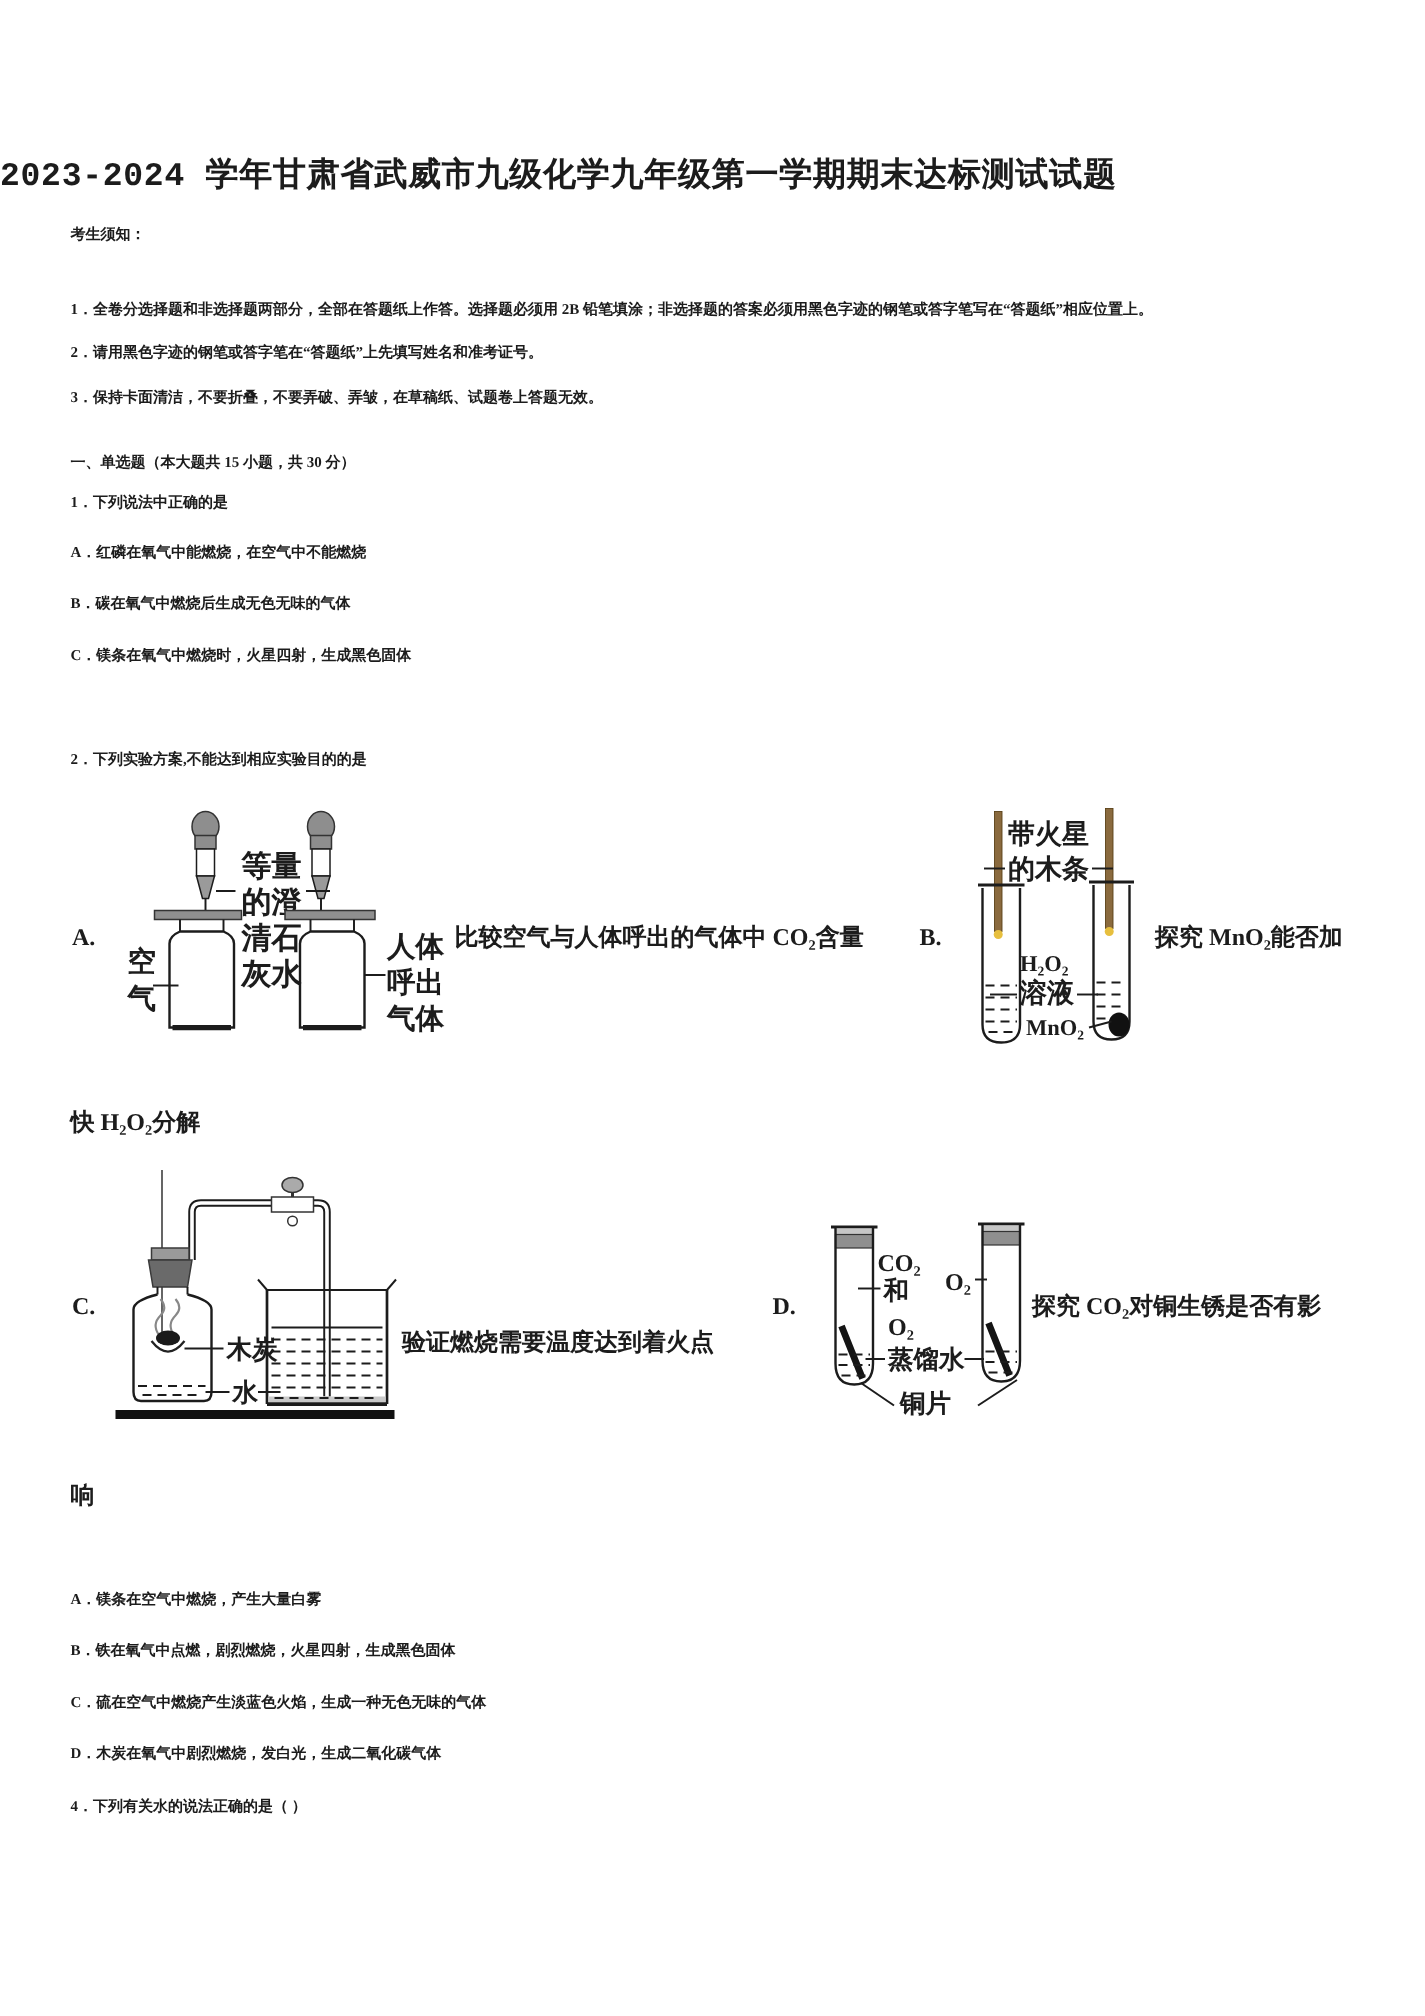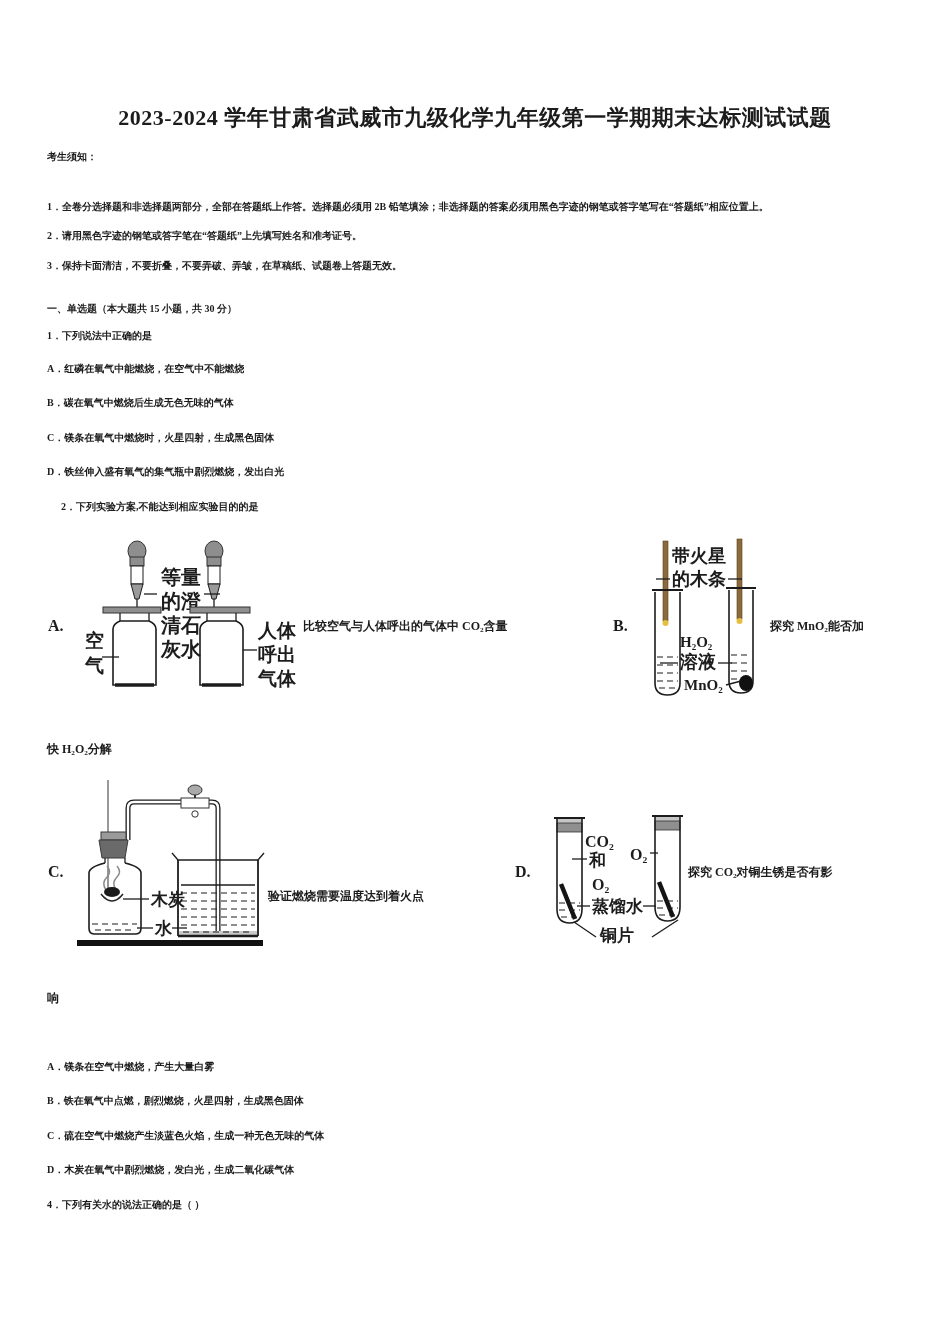--- a/index.html
+++ b/index.html
@@ -2,23 +2,23 @@
 <html><head>
 <meta charset="utf-8">
 <style>
   html,body{margin:0;padding:0;background:#e8e8e8;}
   .page{
     position:relative;width:950px;height:1344px;background:#ffffff;
     margin:0 auto;overflow:hidden;
     font-family:"Liberation Serif","DejaVu Serif",serif;color:#1c1c1c;
   }
   .t{position:absolute;font-weight:700;font-size:10px;line-height:20px;white-space:nowrap;color:#1c1c1c;}
-  .title{width:950px;left:0;text-align:center;font-size:22px;line-height:28px;letter-spacing:.5px;}
+  .title{width:950px;left:0;text-align:left;font-size:22px;line-height:28px;letter-spacing:.5px;font-family:Liberation Mono, monospace;}
   .wrap2{white-space:normal;line-height:27px;}
-  .cap{font-size:12px;}
+  .cap{font-size:16px;}
   .figlabel{font-size:16px;}
   svg{position:absolute;overflow:visible;}
   svg text{font-family:"Liberation Serif","DejaVu Serif",serif;font-weight:700;fill:#1c1c1c;}
   .outline{fill:none;stroke:#1c1c1c;stroke-width:1.6;}
   .thin{stroke:#1c1c1c;stroke-width:1.3;}
   .dash{stroke:#1c1c1c;stroke-width:1.2;stroke-dasharray:6 4;fill:none;}
 </style>
 </head>
 <body>
 
@@ -29,23 +29,22 @@
   <div class="t wrap2" style="left:47px;top:173px;width:866px;margin-top:20px;">1．全卷分选择题和非选择题两部分，全部在答题纸上作答。选择题必须用 2B 铅笔填涂；非选择题的答案必须用黑色字迹的钢笔或答字笔写在“答题纸”相应位置上。</div>
   <div class="t" style="left:47px;top:226px;font-family:Liberation Serif, serif;">2．请用黑色字迹的钢笔或答字笔在“答题纸”上先填写姓名和准考证号。</div>
   <div class="t" style="left:47px;top:256px;">3．保持卡面清洁，不要折叠，不要弄破、弄皱，在草稿纸、试题卷上答题无效。</div>
 
   <div class="t" style="left:47px;top:299px;">一、单选题（本大题共 15 小题，共 30 分）</div>
 
   <div class="t" style="left:47px;top:326px;">1．下列说法中正确的是</div>
   <div class="t" style="left:47px;top:359px;">A．红磷在氧气中能燃烧，在空气中不能燃烧</div>
   <div class="t" style="left:47px;top:393px;">B．碳在氧气中燃烧后生成无色无味的气体</div>
   <div class="t" style="left:47px;top:428px;">C．镁条在氧气中燃烧时，火星四射，生成黑色固体</div>
-  <div class="t" style="left:47px;top:462px;">D．铁丝伸入盛有氧气的集气瓶中剧烈燃烧，发出白光</div>
-
-  <div class="t" style="left:61px;top:497px;">2．下列实验方案,不能达到相应实验目的的是</div>
+
+  <div class="t" style="left:47px;top:497px;">2．下列实验方案,不能达到相应实验目的的是</div>
 
   <div class="t figlabel" style="left:48px;top:616px;">A.</div>
   <div class="t cap" style="left:303px;top:616px;">比较空气与人体呼出的气体中 CO₂含量</div>
   <div class="t figlabel" style="left:613px;top:616px;">B.</div>
   <div class="t cap" style="left:770px;top:616px;">探究 MnO₂能否加</div>
 
   <svg style="left:73px;top:537px;" width="235" height="160" viewBox="0 0 235 160">
 
     <g>
       <ellipse cx="64" cy="14" rx="9" ry="10" stroke="#333" fill="#8e8e8e"></ellipse>

